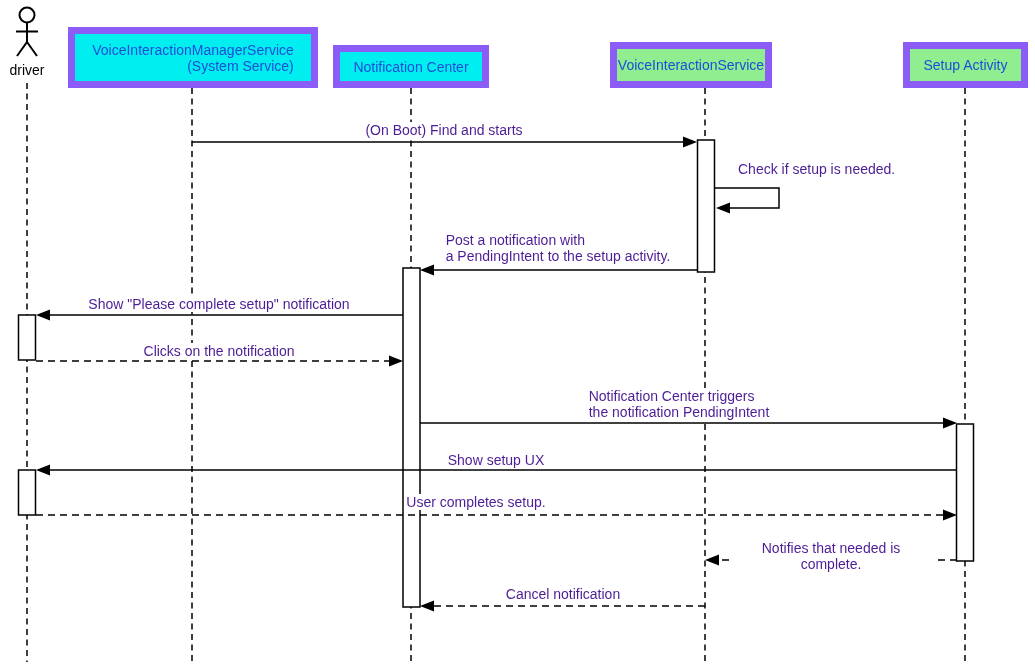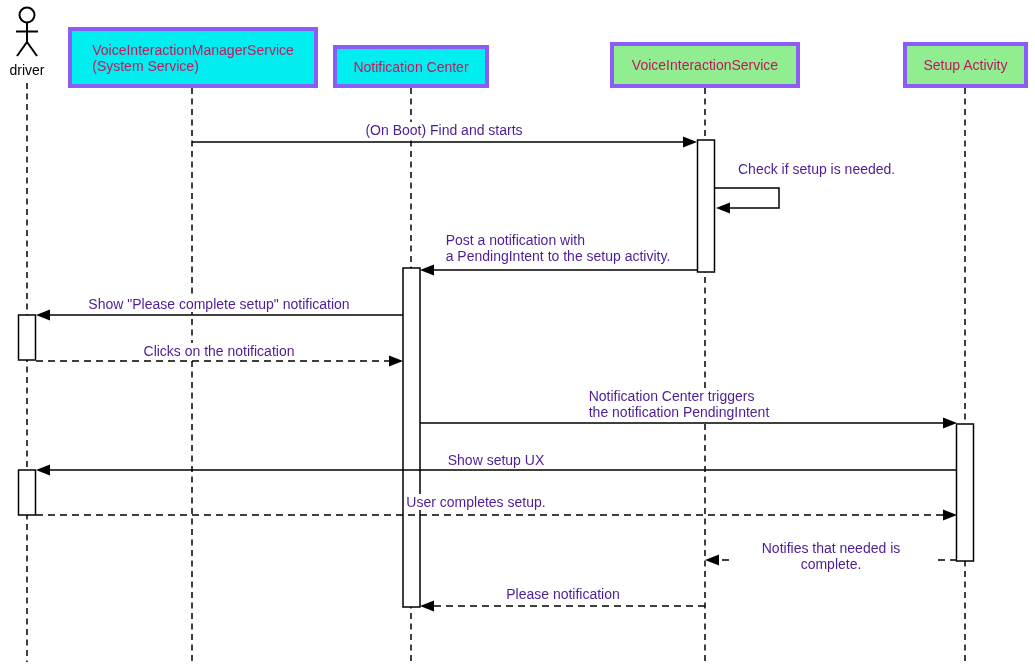--- a/index.html
+++ b/index.html
@@ -19,25 +19,25 @@
     white-space:pre-line;
     background:#ffffff;
     padding:0 2px;
   }
   .msg-label.centered{transform:translateX(-50%);}
   .msg-label.align-center{text-align:center;}
   .msg-label.align-left{text-align:left;}
   .pbox{
     position:absolute;
     box-sizing:border-box;
-    border:4px solid #8b5cf6;
+    border:7px solid #8b5cf6;
     display:flex;align-items:center;justify-content:center;
-    text-align:left;
+    text-align:right;
     font:14px/16px "Liberation Sans", sans-serif;
-    color:#be185d;
+    color:#1d4ed8;
     white-space:pre-line;
   }
   .actor-label{
     position:absolute;
     font:14px/16px "Liberation Sans", sans-serif;
     color:#000000;
     transform:translateX(-50%);
     text-align:center;
   }
 </style>
@@ -109,21 +109,21 @@
       <div class="msg-label align-left" style="left: 736px; top: 161px;">Check if setup is needed.</div>
       <div class="msg-label centered align-left" style="left: 558px; top: 232px;">Post a notification with
 a PendingIntent to the setup activity.</div>
       <div class="msg-label centered align-center" style="left: 219px; top: 296px;">Show "Please complete setup" notification</div>
       <div class="msg-label centered align-center" style="left: 219px; top: 343px;">Clicks on the notification</div>
       <div class="msg-label centered align-left" style="left: 679px; top: 388px;">Notification Center triggers
 the notification PendingIntent</div>
       <div class="msg-label centered align-center" style="left: 496px; top: 452px;">Show setup UX</div>
       <div class="msg-label centered align-center" style="left: 476px; top: 494px;">User completes setup.</div>
       <div class="msg-label centered align-center" style="left: 831px; top: 540px;">Notifies that needed is complete.</div>
-      <div class="msg-label centered align-center" style="left: 563px; top: 586px;">Please notification</div>
+      <div class="msg-label centered align-center" style="left: 563px; top: 586px;">Cancel notification</div>
       <div class="pbox" style="left: 68px; top: 27px; width: 250px; height: 61px; background: rgb(0, 238, 240);"><div>VoiceInteractionManagerService
 (System Service)</div></div>
       <div class="pbox" style="left: 333px; top: 45px; width: 156px; height: 43px; background: rgb(0, 238, 240);"><div>Notification Center</div></div>
-      <div class="pbox" style="left: 610px; top: 42px; width: 190px; height: 46px; background: rgb(144, 238, 144);"><div>VoiceInteractionService</div></div>
+      <div class="pbox" style="left: 610px; top: 42px; width: 162px; height: 46px; background: rgb(144, 238, 144);"><div>VoiceInteractionService</div></div>
       <div class="pbox" style="left: 903px; top: 42px; width: 125px; height: 46px; background: rgb(144, 238, 144);"><div>Setup Activity</div></div>
       <div class="actor-label" style="left: 27px; top: 62px;">driver</div>
     </div>
 </div>
 
 </body></html>

